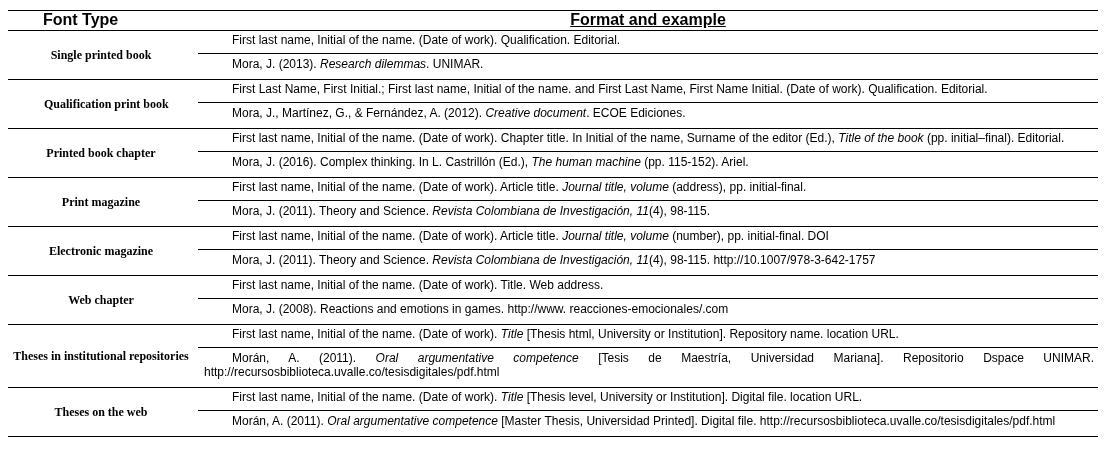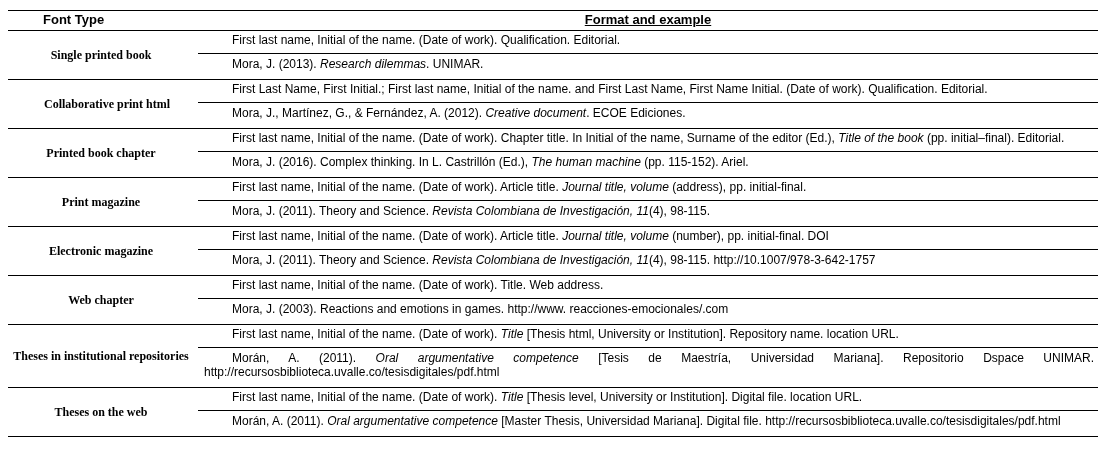--- a/index.html
+++ b/index.html
@@ -21,21 +21,21 @@
     border-collapse: collapse;
     table-layout: fixed;
     font-size: 12px;
     line-height: 14px;
     border-top: 1.5px solid #000;
     border-bottom: 1.5px solid #000;
   }
   col.c-type { width: 190px; }
   thead th {
     font-weight: bold;
-    font-size: 13px;
+    font-size: 16px;
     padding: 2px 2px 3px 2px;
     border-bottom: 1.5px solid #000;
     vertical-align: middle;
   }
   th.h-type { text-align: left; padding-left: 35px; }
   th.h-fmt  { text-align: center; text-decoration: underline; }
   td { vertical-align: top; }
   td.type-cell {
     font-weight: bold;
     text-align: center;
@@ -79,21 +79,21 @@
     <tbody id="rows">
     <tr class="group-start">
       <td class="type-cell" rowspan="2">Single printed book</td>
       <td class="fmt-cell"><span>First last name, Initial of the name. (Date of work). Qualification. Editorial.</span></td>
     </tr>
     <tr>
       <td class="ex-cell"><span>Mora, J. (2013). </span><i>Research dilemmas</i><span>. UNIMAR.</span></td>
     </tr>
 
     <tr class="group-start">
-      <td class="type-cell justify-type" rowspan="2">Collaborative print html</td>
+      <td class="type-cell justify-type" rowspan="2">Qualification print book</td>
       <td class="fmt-cell"><span>First Last Name, First Initial.; First last name, Initial of the name. and First Last Name, First Name Initial. (Date of work). Qualification. Editorial.</span></td>
     </tr>
     <tr>
       <td class="ex-cell"><span>Mora, J., Martínez, G., &amp; Fernández, A. (2012). </span><i>Creative document</i><span>. ECOE Ediciones.</span></td>
     </tr>
 
     <tr class="group-start">
       <td class="type-cell" rowspan="2">Printed book chapter</td>
       <td class="fmt-cell"><span>First last name, Initial of the name. (Date of work). Chapter title. In Initial of the name, Surname of the editor (Ed.), </span><i>Title of the book</i><span> (pp. initial–final). Editorial.</span></td>
     </tr>
@@ -115,34 +115,34 @@
     </tr>
     <tr>
       <td class="ex-cell"><span>Mora, J. (2011). Theory and Science. </span><i>Revista Colombiana de Investigación, 11</i><span>(4), 98-115. http://10.1007/978-3-642-1757</span></td>
     </tr>
 
     <tr class="group-start">
       <td class="type-cell" rowspan="2">Web chapter</td>
       <td class="fmt-cell"><span>First last name, Initial of the name. (Date of work). Title. Web address.</span></td>
     </tr>
     <tr>
-      <td class="ex-cell"><span>Mora, J. (2003). Reactions and emotions in games. http://www. reacciones-emocionales/.com</span></td>
+      <td class="ex-cell"><span>Mora, J. (2008). Reactions and emotions in games. http://www. reacciones-emocionales/.com</span></td>
     </tr>
 
     <tr class="group-start">
       <td class="type-cell" rowspan="2">Theses in institutional repositories</td>
       <td class="fmt-cell"><span>First last name, Initial of the name. (Date of work). </span><i>Title</i><span> [Thesis html, University or Institution]. Repository name. location URL.</span></td>
     </tr>
     <tr>
       <td class="ex-cell justify-ex"><span>Morán, A. (2011). </span><i>Oral argumentative competence</i><span> [Tesis de Maestría, Universidad Mariana]. Repositorio Dspace UNIMAR. http://recursosbiblioteca.uvalle.co/tesisdigitales/pdf.html</span></td>
     </tr>
 
     <tr class="group-start">
       <td class="type-cell" rowspan="2">Theses on the web</td>
       <td class="fmt-cell"><span>First last name, Initial of the name. (Date of work). </span><i>Title</i><span> [Thesis level, University or Institution]. Digital file. location URL.</span></td>
     </tr>
     <tr>
-      <td class="ex-cell justify-ex"><span>Morán, A. (2011). </span><i>Oral argumentative competence</i><span> [Master Thesis, Universidad Mariana]. Digital file. http://recursosbiblioteca.uvalle.co/tesisdigitales/pdf.html</span></td>
+      <td class="ex-cell justify-ex"><span>Morán, A. (2011). </span><i>Oral argumentative competence</i><span> [Master Thesis, Universidad Printed]. Digital file. http://recursosbiblioteca.uvalle.co/tesisdigitales/pdf.html</span></td>
     </tr>
   </tbody>
   </table>
 
 </div>
 
 </body></html>

